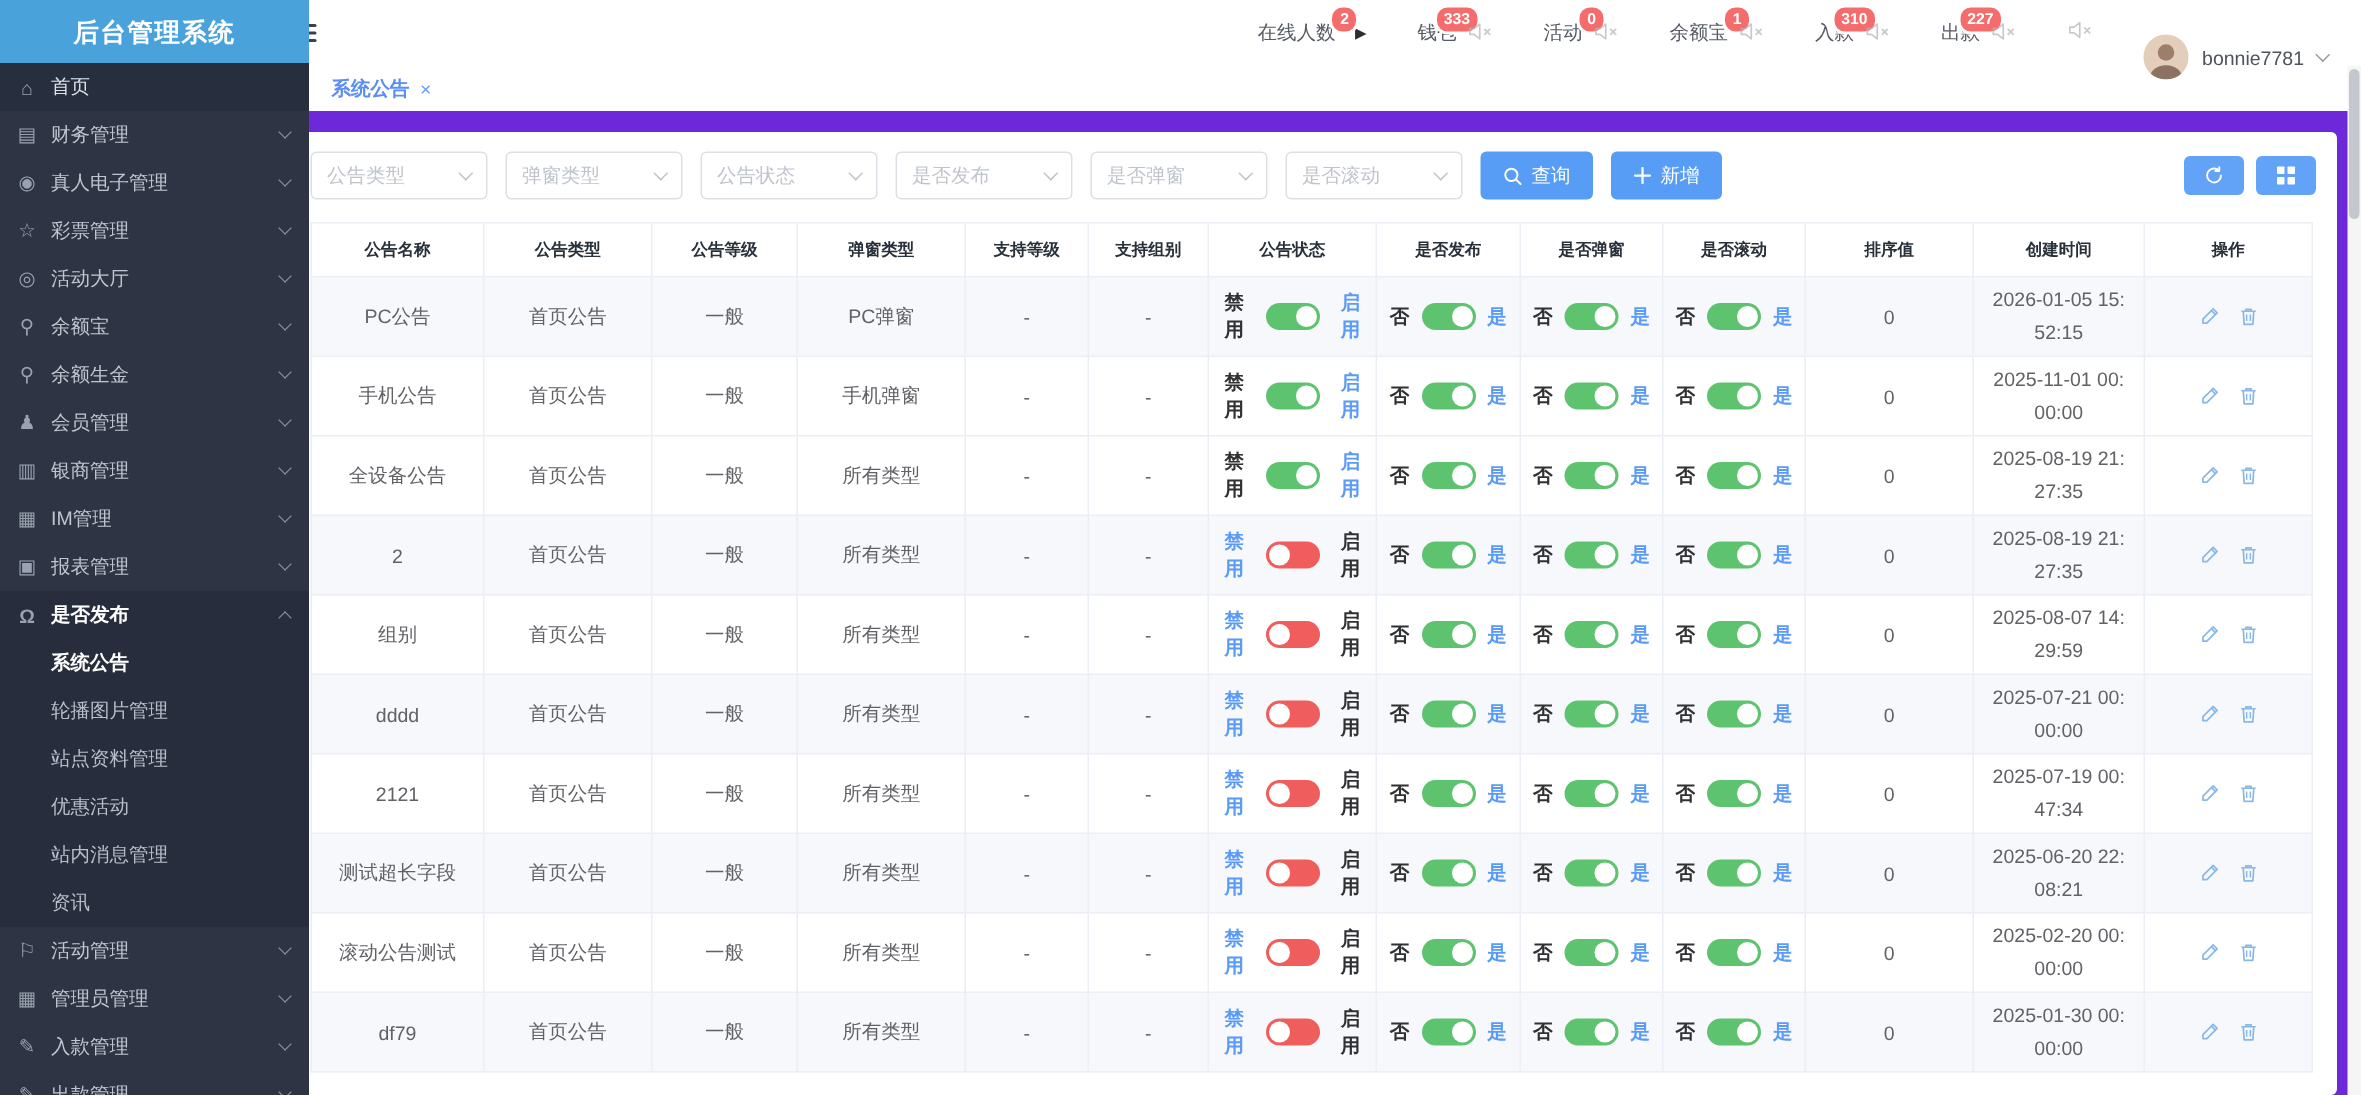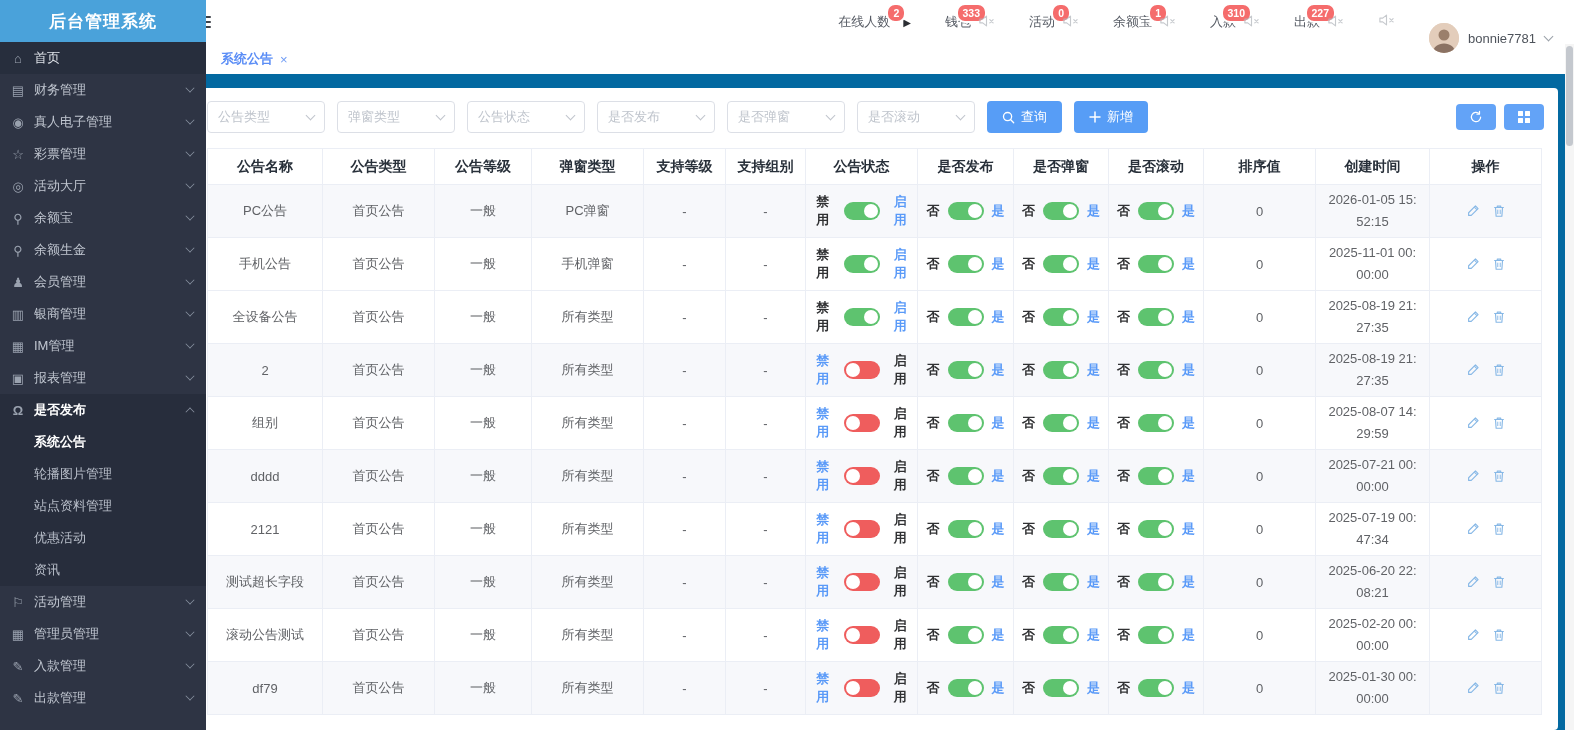--- a/index.html
+++ b/index.html
@@ -32,36 +32,36 @@
   .spk { opacity:.75; }
   .user { display:flex; align-items:center; gap:9px; cursor:pointer;margin-top:32px; }
   .avatar { width:30px; height:30px; border-radius:50%; overflow:hidden; background:#e7d6c6; display:block; }
   .uname { font-size:13px; color:#4e535b; }
   .uchev { width:7px; height:7px; border-right:1.5px solid #9aa0a8; border-bottom:1.5px solid #9aa0a8; transform:rotate(45deg); margin-top:-3px; }
 
   .tabbar { height:30px; background:#fff; display:flex; align-items:center; padding-left:44px; box-shadow:0 1px 2px rgba(0,0,0,.05); }
   .tab { display:flex; align-items:center; gap:7px; font-size:13px; font-weight:bold; color:#5a8df6; cursor:pointer; }
   .tab .close { font-weight:normal; font-size:13px; color:#6f9cf5; cursor:pointer; }
 
-  .content { position:absolute; top:74px; left:0; right:0; bottom:0; background:#0369a1; padding:14px 16px 0 16px; }
+  .content { position:absolute; top:74px; left:0; right:0; bottom:0; background:#6d28d9; padding:14px 16px 0 16px; }
   .card { background:#fff; border-radius:4px; height:100%; padding:13px 14px; overflow:hidden; }
 
   
   .filters { display:flex; align-items:center; gap:12px; margin-bottom:15px; }
   .select { width:118px; height:32px; border:1px solid #dcdfe6; border-radius:4px; background:#fff; display:flex; align-items:center; justify-content:space-between; padding:0 10px; font-size:13px; color:#bfc4cc; cursor:pointer; }
   .s-chev { width:7px; height:7px; border-right:1.2px solid #c0c4cc; border-bottom:1.2px solid #c0c4cc; transform:rotate(45deg); margin-top:-3px; }
   .btn { height:32px; padding:0 15px; border:none; background:#579df6; color:#fff; border-radius:4px; font-size:13px; display:flex; align-items:center; gap:6px; cursor:pointer; font-family:inherit; }
   .mini-btns { margin-left:auto; display:flex; gap:8px; }
   .mini-btn { width:40px; height:26px; background:#63a3f7; border:none; border-radius:4px; display:flex; align-items:center; justify-content:center; cursor:pointer; }
   .grid-ic { display:grid; grid-template-columns:5px 5px; grid-template-rows:5px 5px; gap:1.5px; }
   .grid-ic i { background:#fff; border-radius:.5px; }
 
   
   table { border-collapse:collapse; table-layout:fixed; width:1334px; }
-  th { height:36px; font-size:14px; color:#28303a; font-weight:bold; border:1px solid #ebeef5; background:#fff; text-align:center; }
+  th { height:36px; font-size:11px; color:#28303a; font-weight:bold; border:1px solid #ebeef5; background:#fff; text-align:center; }
   td { height:53px; text-align:center; font-size:13px; color:#606266; border:1px solid #ebeef5; padding:2px 4px; background:#fff; }
   tr.striped td { background:#f7f8fb; }
   .tgl-wrap { display:flex; align-items:center; justify-content:center; gap:8px; }
   .tlab { font-size:13px; }
   .tlab.dark { color:#303133; font-weight:bold; }
   .tlab.blue { color:#5a9af8; font-weight:bold; cursor:pointer; }
   .switch { width:36px; height:18px; border-radius:10px; position:relative; display:inline-block; cursor:pointer; flex:0 0 36px; }
   .switch.on { background:#5ec36f; }
   .switch.off { background:#ef5d5d; }
   .switch .knob { position:absolute; top:2px; width:14px; height:14px; background:#fff; border-radius:50%; }
@@ -145,20 +145,23 @@
           <span>系统公告</span>
         </div>
         <div class="sub-item">
           <span>轮播图片管理</span>
         </div>
         <div class="sub-item">
           <span>站点资料管理</span>
         </div>
         <div class="sub-item">
           <span>优惠活动</span>
+        </div>
+        <div class="sub-item">
+          <span>站内消息管理</span>
         </div>
         <div class="sub-item">
           <span>资讯</span>
         </div>
       </div>
       <div class="menu-item">
         <span class="mi-icon">⚐</span>
         <span class="mi-label">活动管理</span>
         <span class="chev"></span>
       </div>

